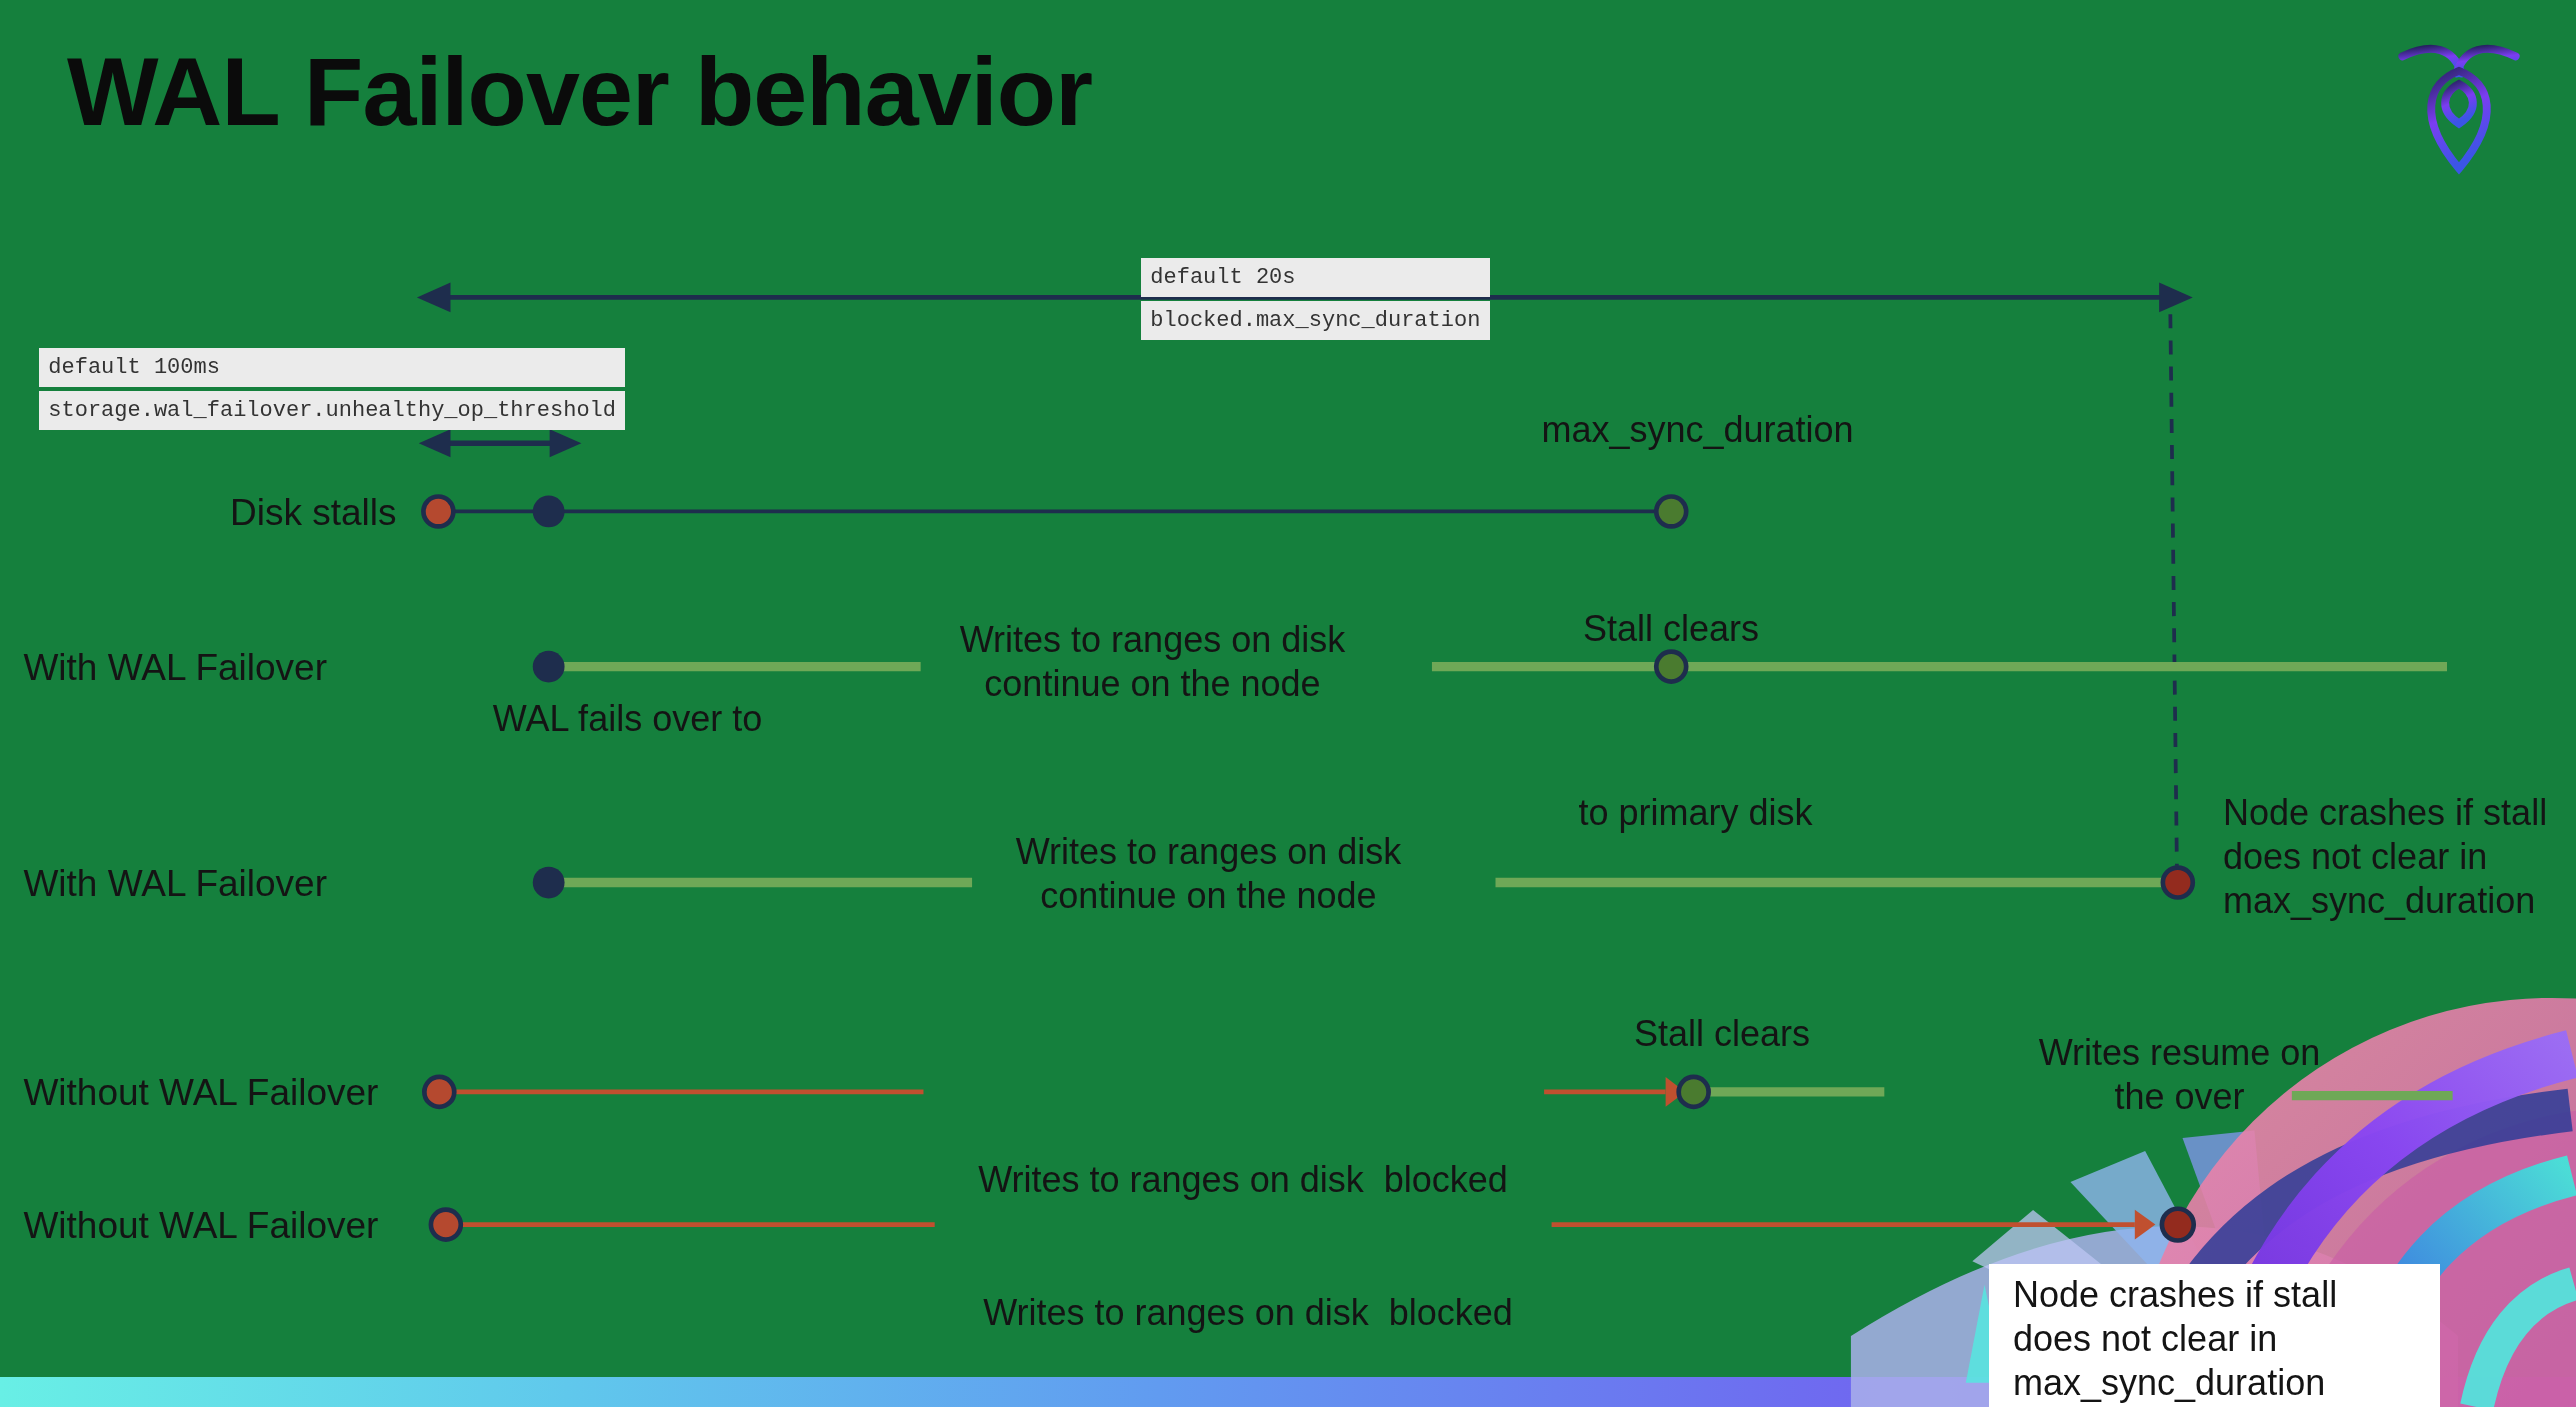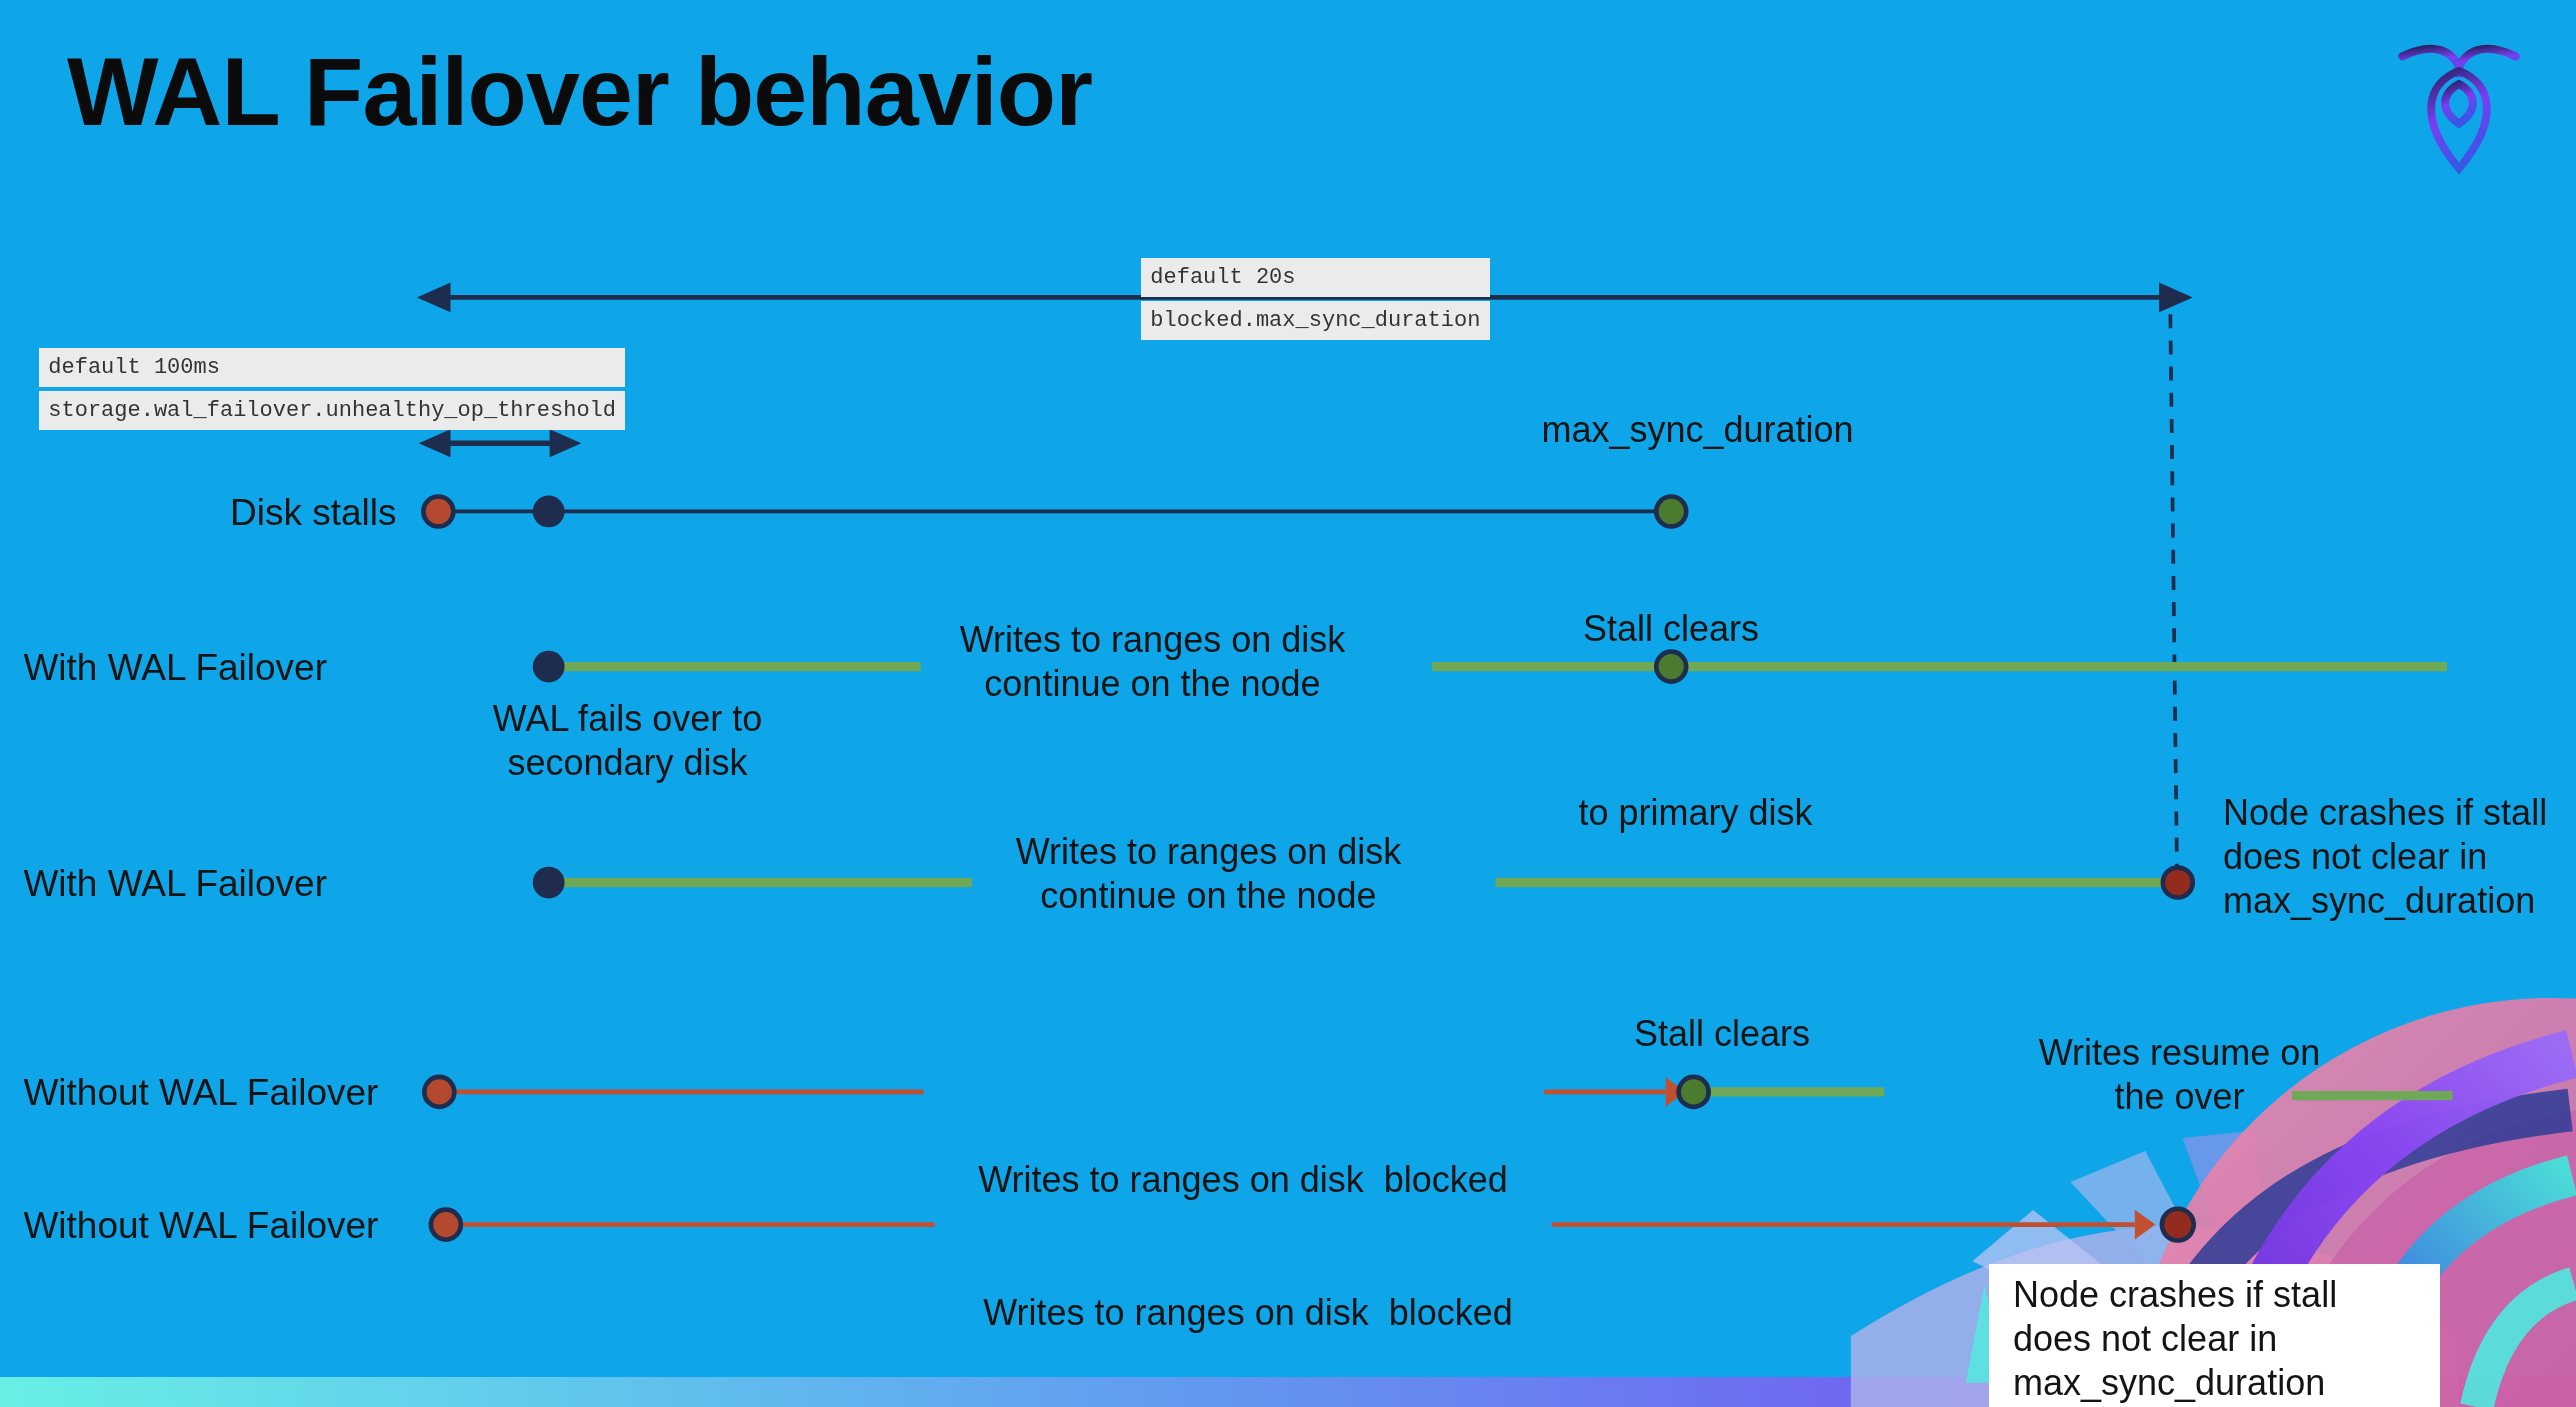--- a/index.html
+++ b/index.html
@@ -1,16 +1,16 @@
 <!DOCTYPE html>
 <html style="font-size:15px"><head>
 <meta charset="utf-8">
 <style>
   html,body{margin:0;padding:0;background:#ffffff;}
-  .slide{position:relative;width:2576px;height:1408px;overflow:hidden;background:#0ea5e9;
+  .slide{position:relative;width:2576px;height:1408px;overflow:hidden;background:#15803d;
          font-family:"Liberation Sans",sans-serif;color:#141414;}
   .abs{position:absolute;}
   .title{font-size:97px;font-weight:800;letter-spacing:-0.9px;color:#0b0b0b;line-height:1.1;}
   .rowlbl{font-size:37px;line-height:45px;color:#141414;white-space:nowrap;}
   .ann{font-size:36px;line-height:44px;color:#141414;}
   .center{text-align:center;}
   .pre{white-space:pre-wrap;}
   .mono{font-family:"Liberation Mono","DejaVu Sans Mono",monospace;font-size:22px;line-height:32px;
         color:#333333;background:#EBEBEB;padding:3.7px 9.3px;white-space:pre;display:inline-block;}
   .line{display:block;}
@@ -135,21 +135,20 @@
     <span class="line">max_sync_duration</span>
   </div>
 
   <div class="abs ann center" style="left:919px;top:618px;width:467px;z-index:4;">
     <span class="line">Writes to ranges on disk</span>
     <span class="line">continue on the node</span>
   </div>
 
   <div class="abs ann center" style="left:394px;top:697px;width:467px;z-index:4;">
     <span class="line">WAL fails over to</span>
-    <span class="line">secondary disk</span>
   </div>
 
   <div class="abs ann center" style="left:1531px;top:607px;width:280px;z-index:4;">
     <span class="line">Stall clears</span>
   </div>
 
   <div class="abs ann center pre" style="left:1462px;top:703px;width:467px;z-index:4;">
     <span class="line">to primary disk</span>
   </div>
 

